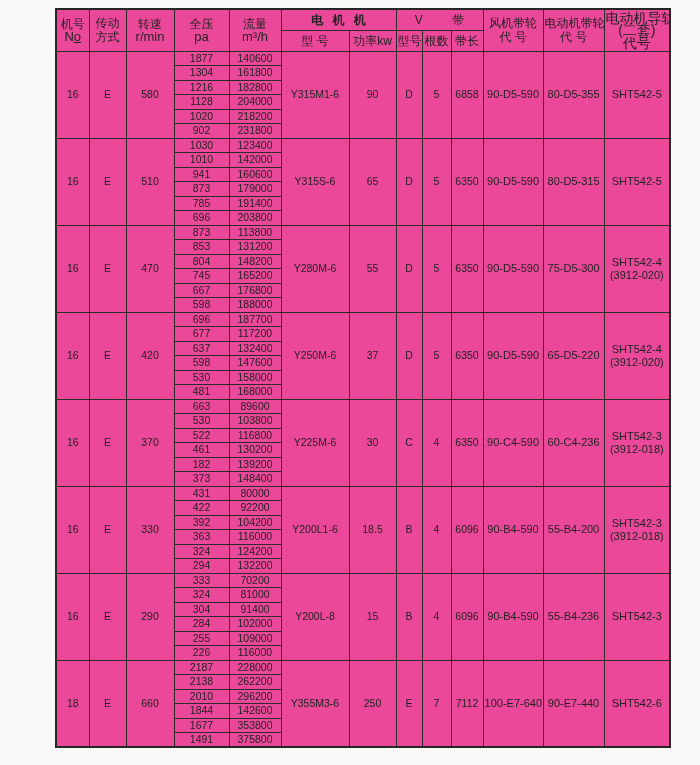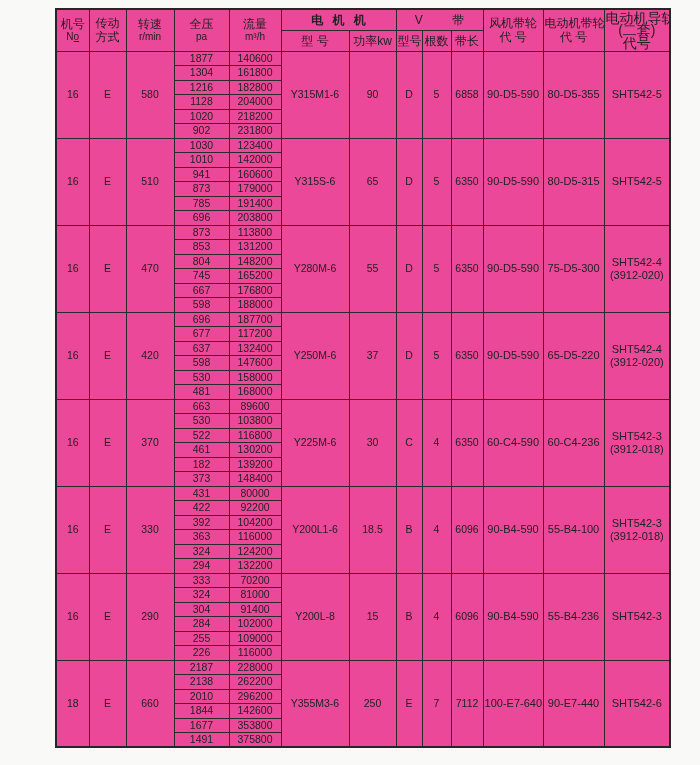--- a/index.html
+++ b/index.html
@@ -23,21 +23,21 @@
     vertical-align:middle;
     font-weight:normal;
     padding:0 1px;
     overflow:hidden;
     white-space:nowrap;
   }
   thead th { font-size:12px; line-height:14px; }
   thead tr { height:21px; }
   tbody tr { height:14.5px; }
   tbody td { font-size:10.5px; line-height:13px; }
-  .latin-sub { font-size:10px; line-height:12px; letter-spacing:0; }
+  .latin-sub { font-size:13px; line-height:12px; letter-spacing:0; }
   .hline { display:block; }
   .motor-group { word-spacing:6px;font-weight:bold; }
   .vbelt-group { word-spacing:26px; }
   .rail-head { font-size:11px; line-height:12.5px; }
   .rail-head .hline { font-size:14px; }
   .underline-o { text-decoration:underline; }
   .code-cell { font-size:11px; }
 </style>
 </head>
 <body>
@@ -261,21 +261,21 @@
         <td rowspan="6">16</td>
         <td rowspan="6">E</td>
         <td rowspan="6">370</td>
         <td>663</td>
         <td>89600</td>
         <td rowspan="6">Y225M-6</td>
         <td rowspan="6">30</td>
         <td rowspan="6">C</td>
         <td rowspan="6">4</td>
         <td rowspan="6">6350</td>
-        <td rowspan="6" class="code-cell">60-C4-590</td>
+        <td rowspan="6" class="code-cell">90-C4-590</td>
         <td rowspan="6" class="code-cell">60-C4-236</td>
         <td rowspan="6" class="code-cell">
           <div>SHT542-3</div>
           <div>(3912-018)</div>
         </td>
       </tr>
       <tr>
         <td>530</td>
         <td>103800</td>
       </tr>
@@ -300,21 +300,21 @@
         <td rowspan="6">E</td>
         <td rowspan="6">330</td>
         <td>431</td>
         <td>80000</td>
         <td rowspan="6">Y200L1-6</td>
         <td rowspan="6">18.5</td>
         <td rowspan="6">B</td>
         <td rowspan="6">4</td>
         <td rowspan="6">6096</td>
         <td rowspan="6" class="code-cell">90-B4-590</td>
-        <td rowspan="6" class="code-cell">55-B4-100</td>
+        <td rowspan="6" class="code-cell">55-B4-200</td>
         <td rowspan="6" class="code-cell">
           <div>SHT542-3</div>
           <div>(3912-018)</div>
         </td>
       </tr>
       <tr>
         <td>422</td>
         <td>92200</td>
       </tr>
       <tr>

